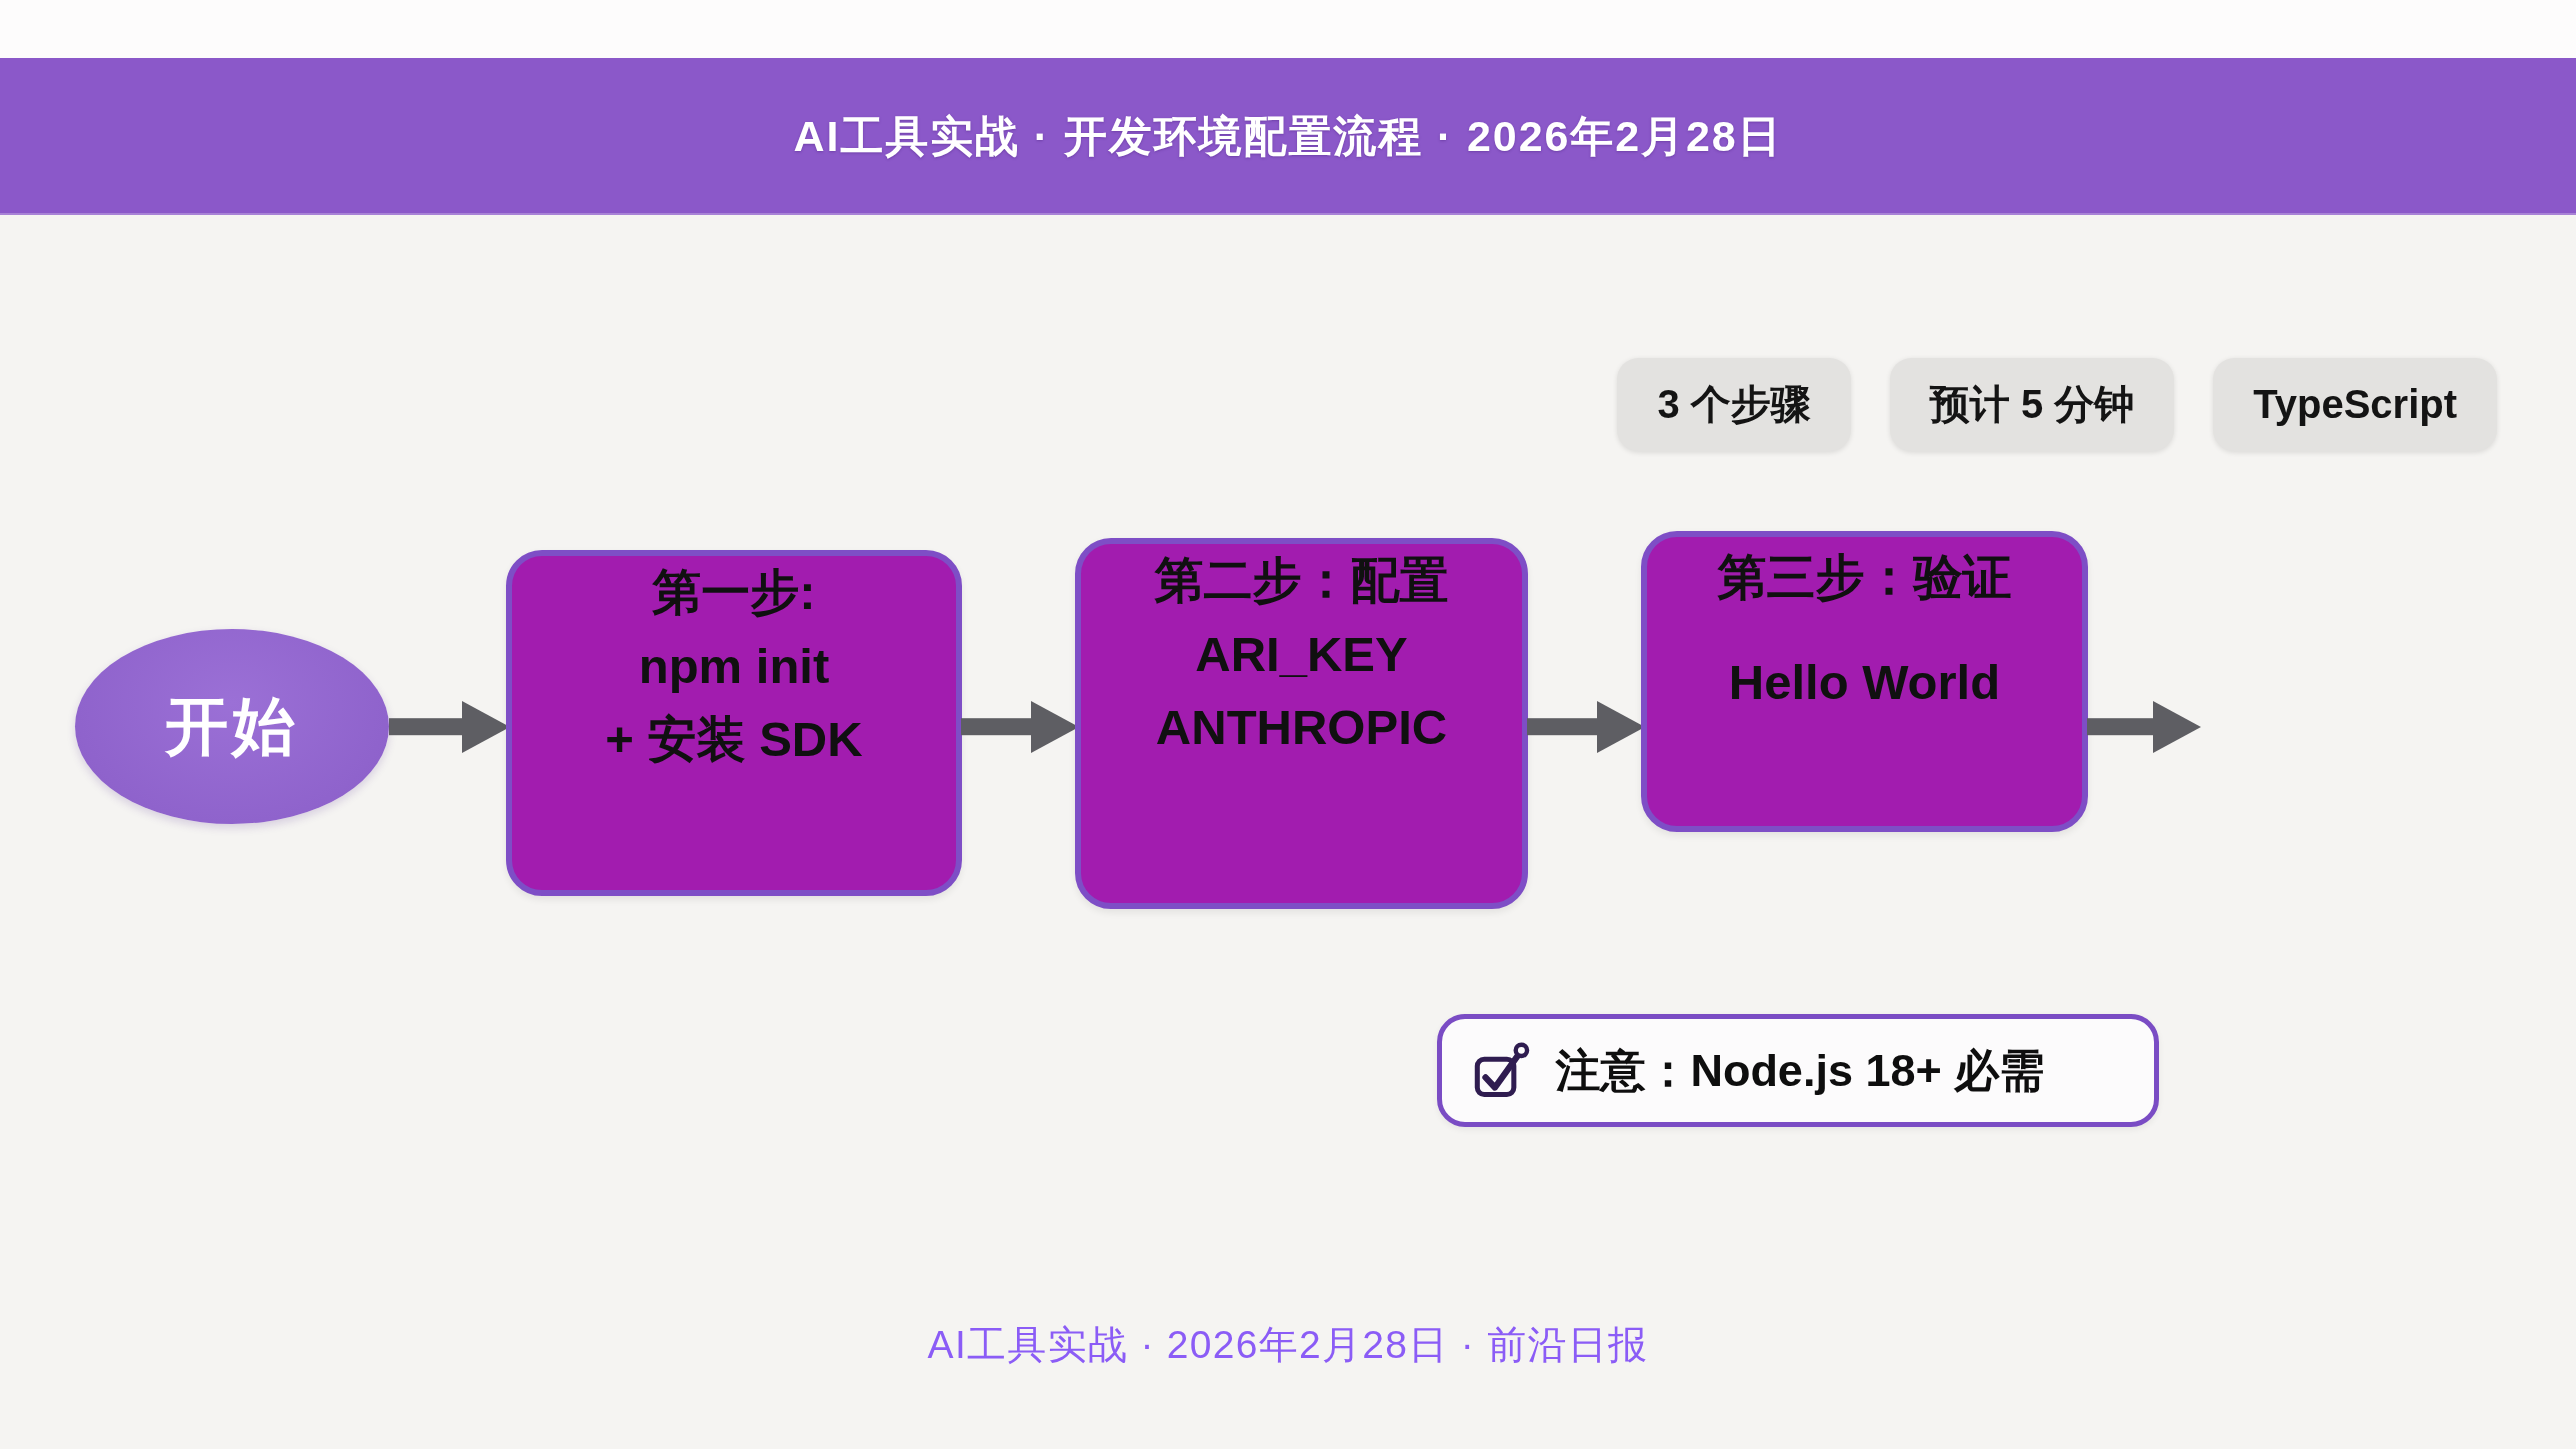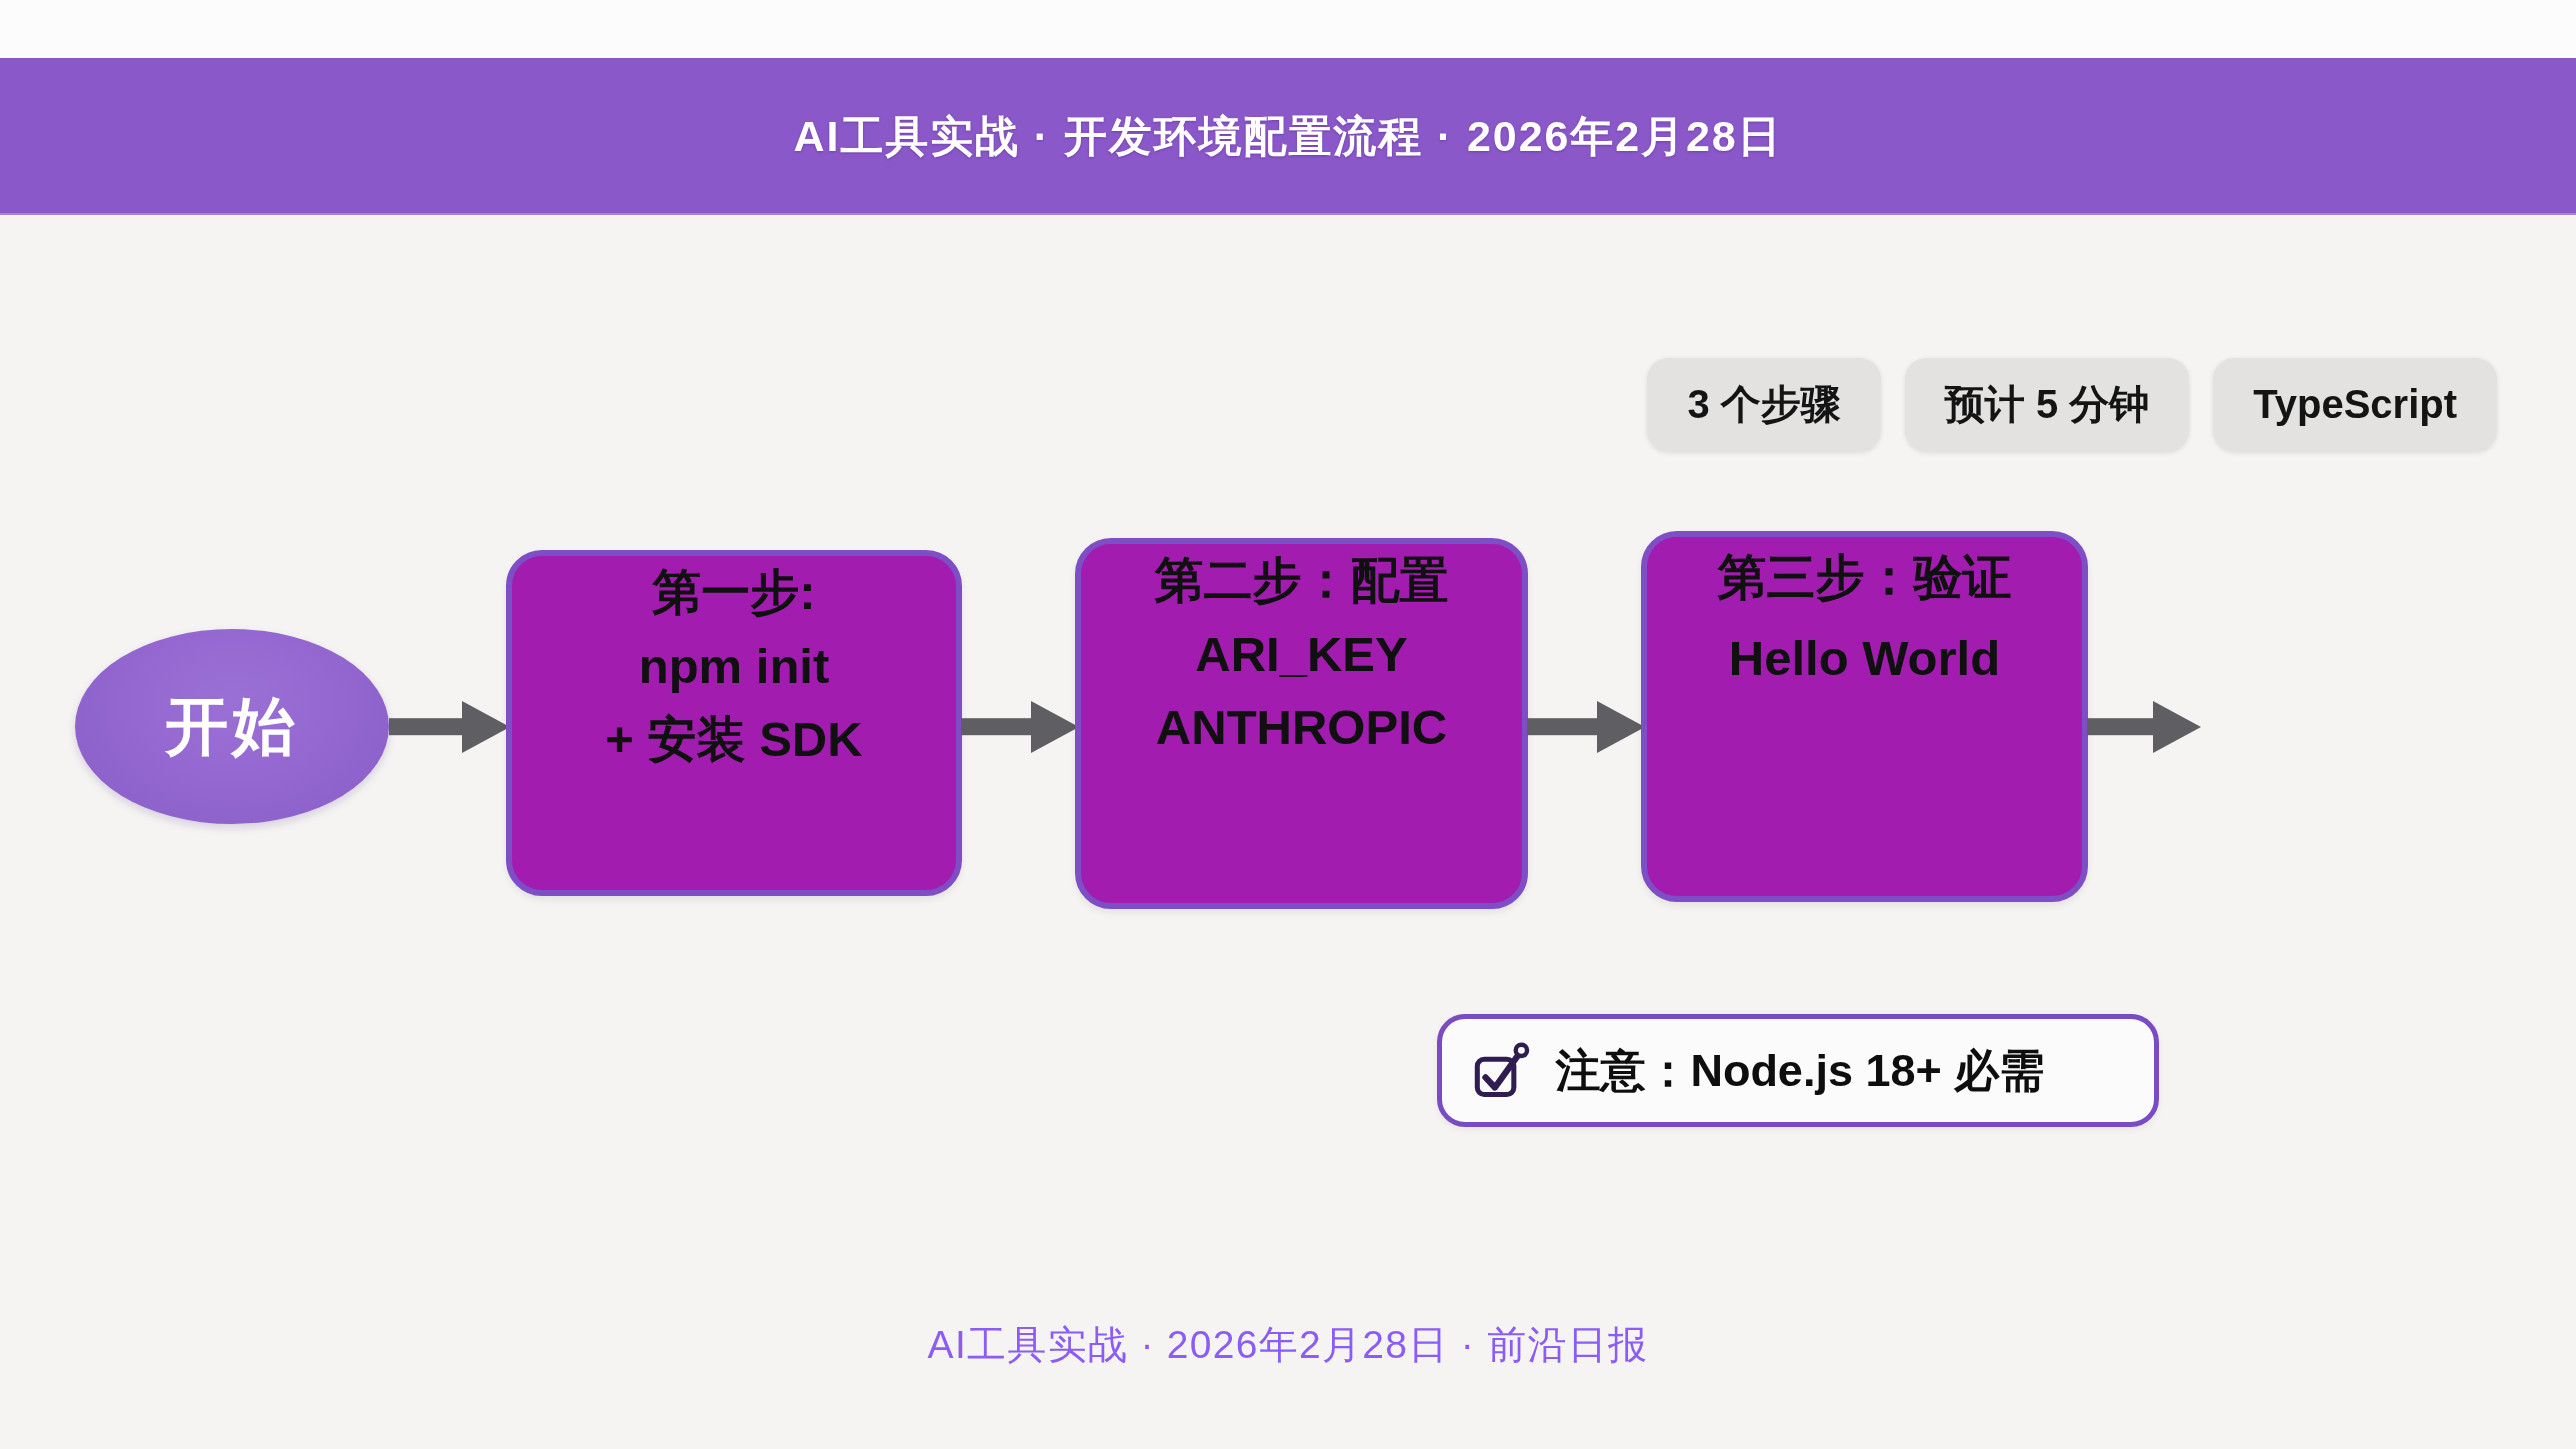--- a/index.html
+++ b/index.html
@@ -41,21 +41,21 @@
     letter-spacing: 1.9px;
     text-shadow: 0 1.3px 2.5px rgba(60,20,110,0.35);
   }
 
   
   .badges {
     position: absolute;
     top: 358px;
     right: 79px;
     display: flex;
-    gap: 24px;
+    gap: 39px;
   }
   .badge {
     background: #e3e2e0;
     border-radius: 21.4px;
     height: 93px;
     display: flex;
     align-items: center;
     padding: 0 40px;
     font-size: 40px;
     font-weight: 600;
@@ -93,21 +93,21 @@
     text-align: center;
     color: #101010;
     font-weight: 700;
     font-size: 49px;
     line-height: 1.5;
     box-sizing: border-box;
     box-shadow: 0 3.1px 7.5px rgba(0,0,0,0.07);
   }
   #step-1-box { left: 506px;  top: 550px; width: 456px; height: 346px; }
   #step-2-box { left: 1075px; top: 538px; width: 453px; height: 371px; }
-  #step-3-box { left: 1641px; top: 531px; width: 447px; height: 371px; line-height: 1.65; }
+  #step-3-box { left: 1641px; top: 531px; width: 447px; height: 301px; line-height: 1.65; gap: 24px; }
   .box-line { white-space: nowrap; }
 
   
   .arrow {
     position: absolute;
     top: 689px;
     height: 75px;
   }
   #arrow-1 { left: 389px;  width: 121px; }
   #arrow-2 { left: 961px; width: 118px; }

